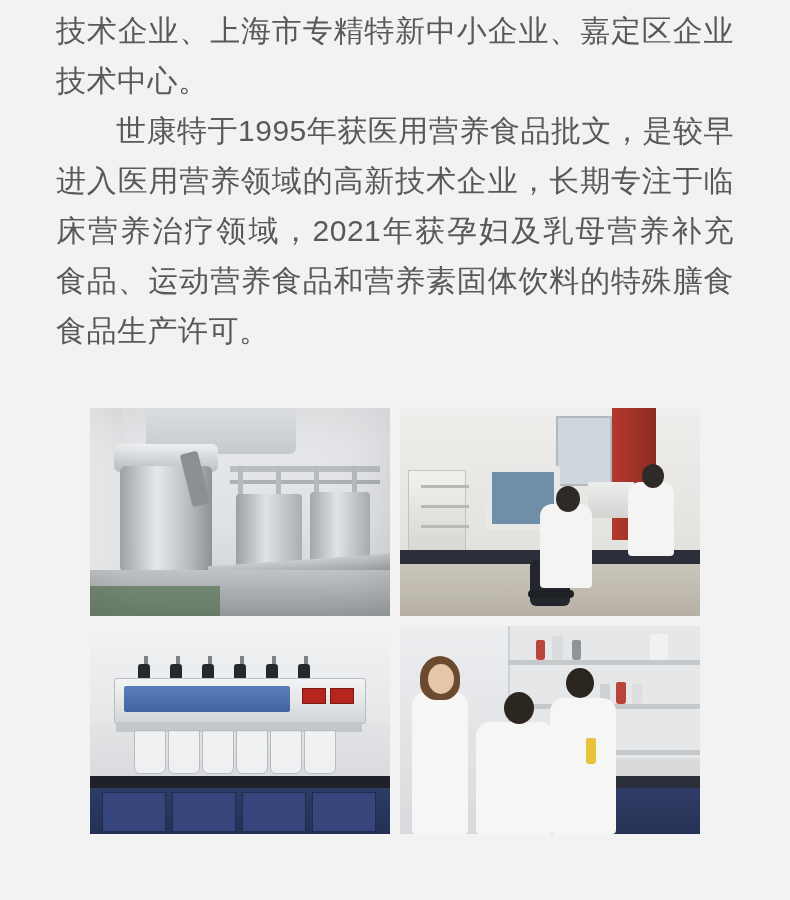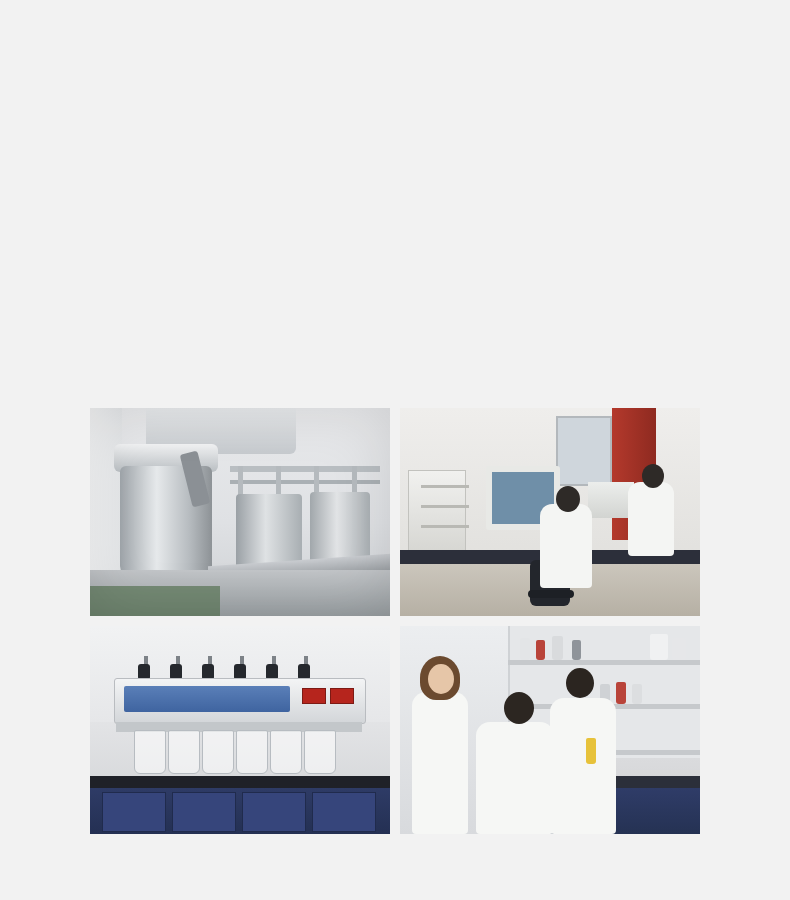--- a/index.html
+++ b/index.html
@@ -113,20 +113,24 @@
   .p4 .wallleft { position:absolute; left:0; top:0; width:108px; height:100%; background:linear-gradient(180deg,#eceef0,#d8dadd); }
   .p4 .coat { position:absolute; background:#f6f7f5; border-radius:14px 14px 4px 4px; }
   .p4 .head { position:absolute; border-radius:50%; }
   .p4 .hair { position:absolute; border-radius:50% 50% 40% 40%; }
 </style>
 </head>
 <body>
 
 <div class="page">
 
+  <div class="text-block">
+    <p class="para">技术企业、上海市专精特新中小企业、嘉定区企业技术中心。</p>
+    <p class="para indent">世康特于1995年获医用营养食品批文，是较早进入医用营养领域的高新技术企业，长期专注于临床营养治疗领域，2021年获孕妇及乳母营养补充食品、运动营养食品和营养素固体饮料的特殊膳食食品生产许可。</p>
+  </div>
 
   <div class="gallery">
 
     <div class="photo p1">
       <div class="wall-left"></div>
       <div class="hood"></div>
       <div class="tank-top"></div>
       <div class="tank"></div>
       <div class="arm"></div>
       <div class="rail"></div>

